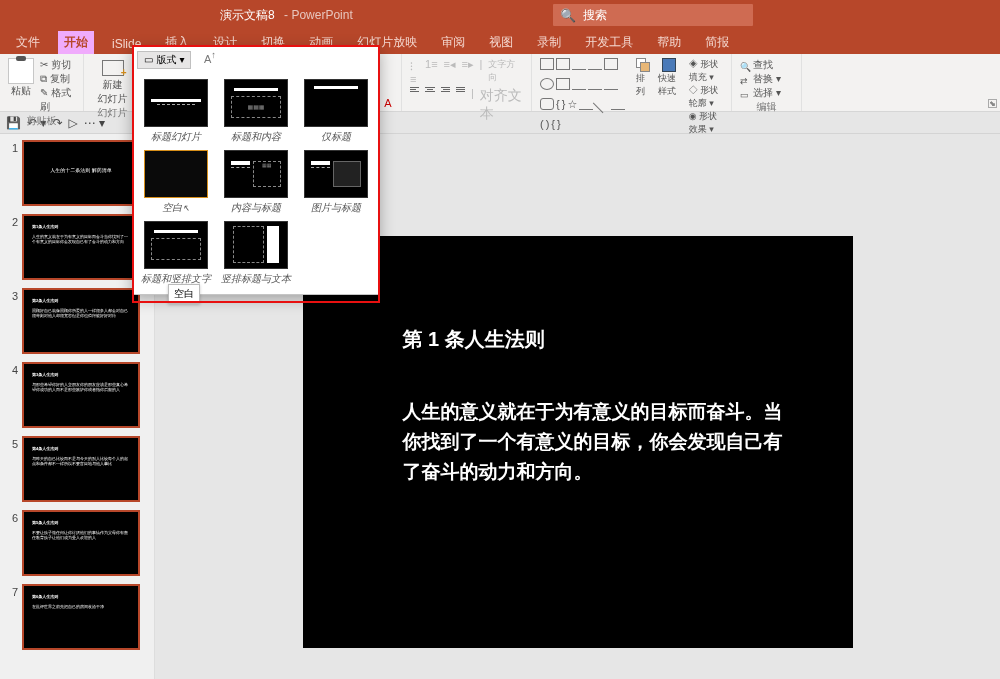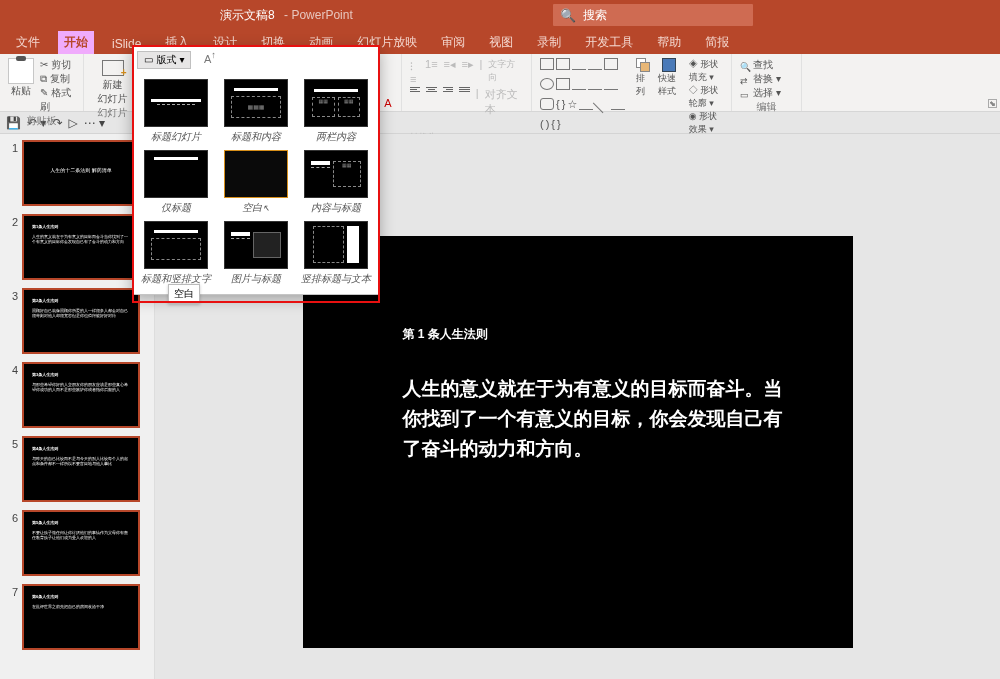--- a/index.html
+++ b/index.html
@@ -58,21 +58,21 @@
 .workspace { display: flex; height: calc(100% - 134px); }
 .thumbpanel { width: 155px; background: #f0f0f0; overflow-y: auto; padding: 6px 4px; border-right: 1px solid #ddd; }
 .thumb { display: flex; align-items: flex-start; margin-bottom: 8px; }
 .thumb-num { width: 14px; font-size: 11px; color: #444; text-align: right; margin-right: 4px; margin-top: 2px; }
 .thumb-slide { width: 118px; height: 66px; background: #000; border: 2px solid #b7472a; position: relative; padding: 8px; }
 .thumb-text { color: #fff; font-size: 4px; line-height: 5px; }
 .thumb-text.big { font-size: 5px; }
 
 .canvas { flex: 1; background: #e6e6e6; display: flex; align-items: center; justify-content: center; position: relative; }
 .slide-main { width: 550px; height: 412px; background: #000; color: #fff; padding: 90px 60px 40px 100px; margin-top: 70px; }
-.slide-title { font-size: 12px; font-weight: bold; margin-bottom: 31px; }
+.slide-title { font-size: 20px; font-weight: bold; margin-bottom: 44px; }
 .slide-body { font-size: 19px; font-weight: bold; line-height: 1.6; }
 
 .layout-popup { position: absolute; left: 132px; top: 46px; width: 248px; background: #fff; border: 1px solid #c5c5c5; box-shadow: 0 4px 14px rgba(0,0,0,0.3); z-index: 100; }
 .popup-header { padding: 4px 6px; font-size: 11px; font-weight: bold; border-bottom: none; display: flex; align-items: center; gap: 4px; }
 .layout-label-btn { background: #e7e6e6; border: 1px solid #c0c0c0; padding: 1px 6px; font-size: 10px; display: flex; align-items: center; gap: 3px; }
 .layout-grid { padding: 8px; display: grid; grid-template-columns: repeat(3, 1fr); gap: 6px 10px; }
 .layout-item { text-align: center; }
 .layout-thumb { width: 64px; height: 48px; background: #000; border: 1px solid #333; margin: 0 auto; position: relative; display: flex; flex-direction: column; align-items: center; justify-content: center; gap: 2px; }
 .layout-thumb.hover { border: 1px solid #d78f1a; background: #0a0a0a; }
 .lt-line { width: 80%; height: 3px; background: #fff; }
@@ -205,21 +205,21 @@
             <span class="l"></span>
             <span class="m"></span>
             <span class="l"></span>
           </span>
         <span class="alignbtn">
             <span class="l"></span>
             <span class="l"></span>
             <span class="l"></span>
           </span>
         <span>|</span>
-        <span style="font-size:11px">对齐文本</span>
+        <span style="font-size:14px">对齐文本</span>
       </div>
       <div style="font-size:9px;color:#bbb;margin-top:14px">转换为 SmartArt</div>
     </div>
     <div class="rgroup-label">段落</div>
     <div class="dlauncher">⬊</div>
   </div>
 
   <div class="rgroup shape-group">
     <div style="display:flex;gap:8px">
       <div class="shape-row">
@@ -357,30 +357,20 @@
     <div class="layout-item">
       <div class="layout-thumb">
           <div class="lt-line" style="width:70%;margin-bottom:3px"></div>
           <div style="width:80%;height:22px;border:1px dashed #888;display:flex;align-items:center;justify-content:center;gap:2px">
             <span style="color:#888;font-size:6px">▦▦▦</span>
           </div>
         </div>
       <div class="layout-caption">标题和内容</div>
     </div>
     <div class="layout-item">
-      <div class="layout-thumb">
-          <div class="lt-line" style="width:70%;margin-bottom:3px"></div>
-          <div class="lt-boxrow">
-            <span class="lt-box" style="color:#888;font-size:5px">▦▦</span>
-            <span class="lt-box" style="color:#888;font-size:5px">▦▦</span>
-          </div>
-        </div>
-      <div class="layout-caption">两栏内容</div>
-    </div>
-    <div class="layout-item">
       <div class="layout-thumb" style="justify-content:flex-start;padding-top:6px">
           <div class="lt-line" style="width:70%"></div>
         </div>
       <div class="layout-caption">仅标题</div>
     </div>
     <div class="layout-item">
       <div class="layout-thumb hover"></div>
       <div class="layout-caption"><span>空白</span><span style="font-size:9px">↖</span></div>
     </div>
     <div class="layout-item">
@@ -390,39 +380,39 @@
               <div class="lt-txt" style="width:100%"></div>
               <div class="lt-line dash" style="width:100%;margin-top:2px"></div>
             </div>
             <span class="lt-box" style="width:45%;height:26px;color:#888;font-size:5px">▦▦</span>
           </div>
         </div>
       <div class="layout-caption">内容与标题</div>
     </div>
     <div class="layout-item">
       <div class="layout-thumb">
-          <div class="lt-line" style="width:70%;margin-bottom:3px"></div>
-          <div style="width:80%;height:22px;border:1px dashed #888"></div>
-        </div>
-      <div class="layout-caption">标题和竖排文字</div>
-    </div>
-    <div class="layout-item">
-      <div class="layout-thumb">
           <div class="lt-boxrow" style="align-items:flex-start">
             <div style="width:30%">
               <div class="lt-txt" style="width:100%"></div>
               <div class="lt-line dash" style="width:100%;margin-top:2px"></div>
             </div>
             <span class="lt-box" style="width:45%;height:26px;background:#222;border:1px solid #666"></span>
           </div>
         </div>
       <div class="layout-caption">图片与标题</div>
     </div>
     <div class="layout-item">
       <div class="layout-thumb">
+          <div class="lt-line" style="width:70%;margin-bottom:3px"></div>
+          <div style="width:80%;height:22px;border:1px dashed #888"></div>
+        </div>
+      <div class="layout-caption">标题和竖排文字</div>
+    </div>
+    <div class="layout-item">
+      <div class="layout-thumb">
           <div class="lt-boxrow" style="height:80%">
             <span style="width:50%;height:100%;border:1px dashed #888"></span>
             <span style="width:18%;height:100%;background:#fff"></span>
           </div>
         </div>
       <div class="layout-caption">竖排标题与文本</div>
     </div>
   </div>
 </div>
 

